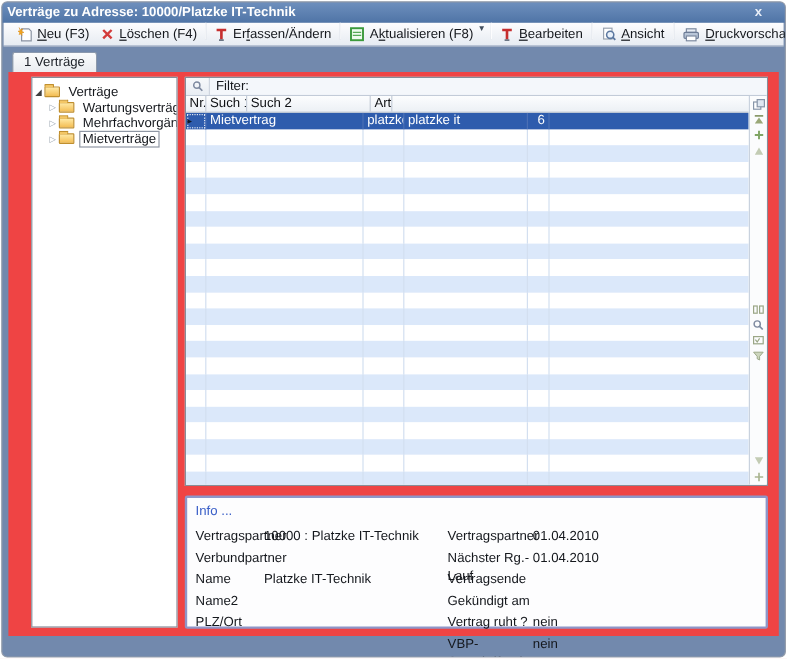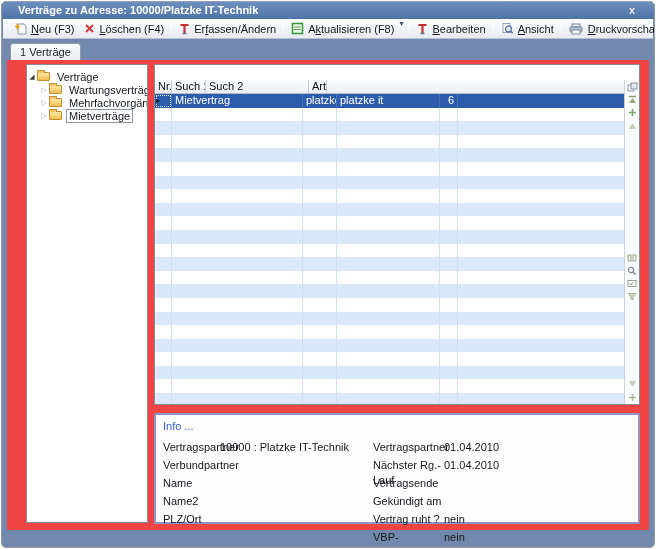--- a/index.html
+++ b/index.html
@@ -3,21 +3,21 @@
 <meta charset="utf-8">
 <style>
   * { margin:0; padding:0; box-sizing:border-box; }
   html,body { width:656px; height:549px; background:#ffffff; font-family:"Liberation Sans", sans-serif; }
   .window{ position:absolute; left:1px; top:1px; width:654px; height:547px;
     border:1px solid #959dab; border-radius:5px; background:var(--frame,#7289ad); overflow:hidden; }
 
   
   .titlebar{ position:absolute; left:0; top:0; right:0; height:17px;
     background:linear-gradient(#6e8fbd, var(--titlebar,#4f74a6));
-    color:#fff; font-size:11px; font-weight:bold; line-height:17px; padding-left:16px; }
+    color:#fff; font-size:11px; font-weight:bold; line-height:17px; padding-left:4px; }
   .close-x{ position:absolute; right:14px; top:1px; width:16px; height:14px; text-align:center;
     color:#e8eef8; font-size:11px; font-weight:bold; line-height:14px; cursor:default; }
 
   
   .toolbar{ position:absolute; left:1px; top:17px; right:1px; height:20px;
     background:linear-gradient(#fdfdfe,#e6ebf2); border-bottom:1px solid #b7c1cf;
     display:flex; padding-left:6px; }
   .tbtn{ display:flex; align-items:center; gap:4px; padding:1px 5px; font-size:11px; color:#15181d; white-space:nowrap; }
   .tbtn u{ text-decoration:underline; }
   .tsep{ width:1px; height:14px; background:#bcc6d3; border-right:1px solid #fdfdfe; margin:0 2px; }
@@ -196,20 +196,29 @@
         </div>
         <div class="tree-row selected">
           <span class="indent"></span>
           <span class="tw-arrow dim">▷</span>
           <span class="folder"></span>
           <span class="tree-label">Mietverträge</span>
         </div>
       </div>
 
     <div class="grid-panel">
+      <div class="filter-row">
+        <div class="filter-icon-cell" id="filter-icon">
+            <svg width="10" height="10">
+              <circle cx="4" cy="4" r="2.6" fill="none" stroke="#7e8aa0" stroke-width="1.2"></circle>
+              <path d="M6 6l2.6 2.6" stroke="#7e8aa0" stroke-width="1.4"></path>
+            </svg>
+          </div>
+        <div class="filter-field">Filter:</div>
+      </div>
       <div class="header-row" id="grid-header">
           <div class="hcell c0">Nr...</div>
           <div class="hcell c2">Such 1</div>
           <div class="hcell c3">Such 2</div>
           <div class="hcell c4">Art</div>
           <div class="hcell c5"></div>
         </div>
       <div class="rows" id="grid-rows">
           <div class="grow selected">
             <div class="gcell c0 nr-focus">
@@ -463,20 +472,21 @@
           <div class="info-row">
             <span class="info-label">Vertragspartner</span>
             <span class="info-value">10000 : Platzke IT-Technik</span>
           </div>
           <div class="info-row">
             <span class="info-label">Verbundpartner</span>
             <span class="info-value">:</span>
           </div>
           <div class="info-row">
             <span class="info-label">Name</span>
+            <span class="info-value">Platzke IT-Technik</span>
           </div>
           <div class="info-row">
             <span class="info-label">Name2</span>
             <span class="info-value"></span>
           </div>
           <div class="info-row">
             <span class="info-label">PLZ/Ort</span>
           </div>
         </div>
       <div class="info-col right" id="info-right">

